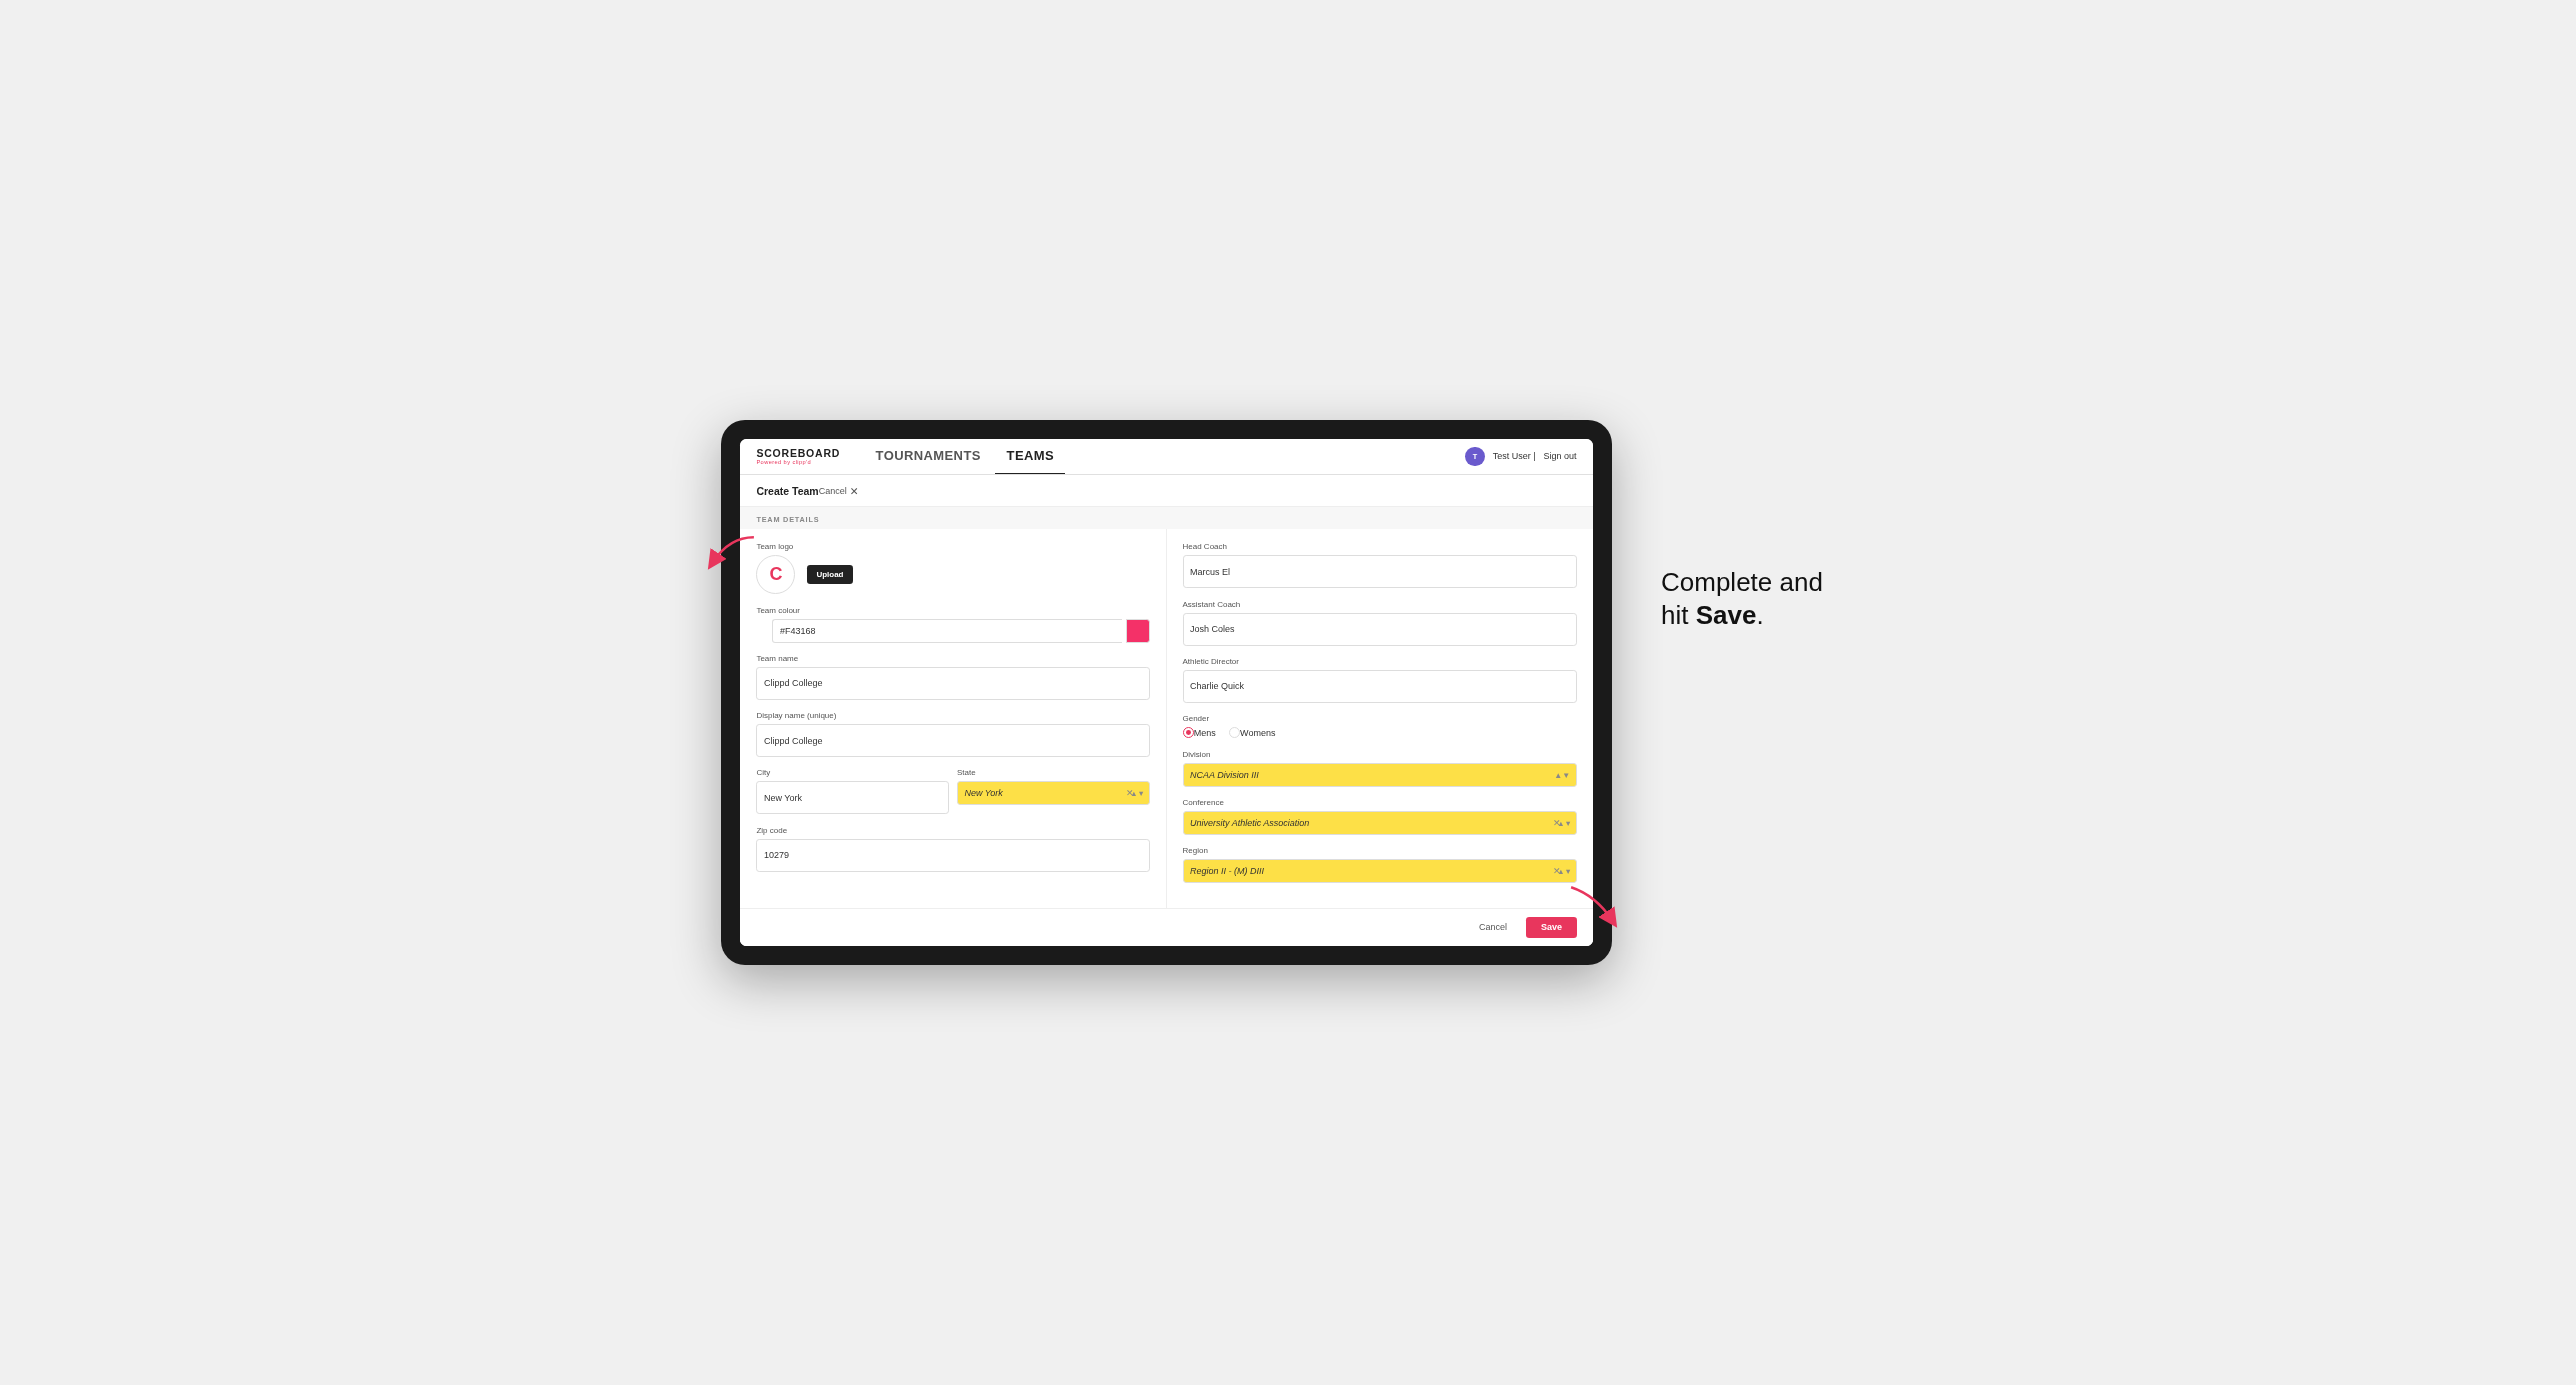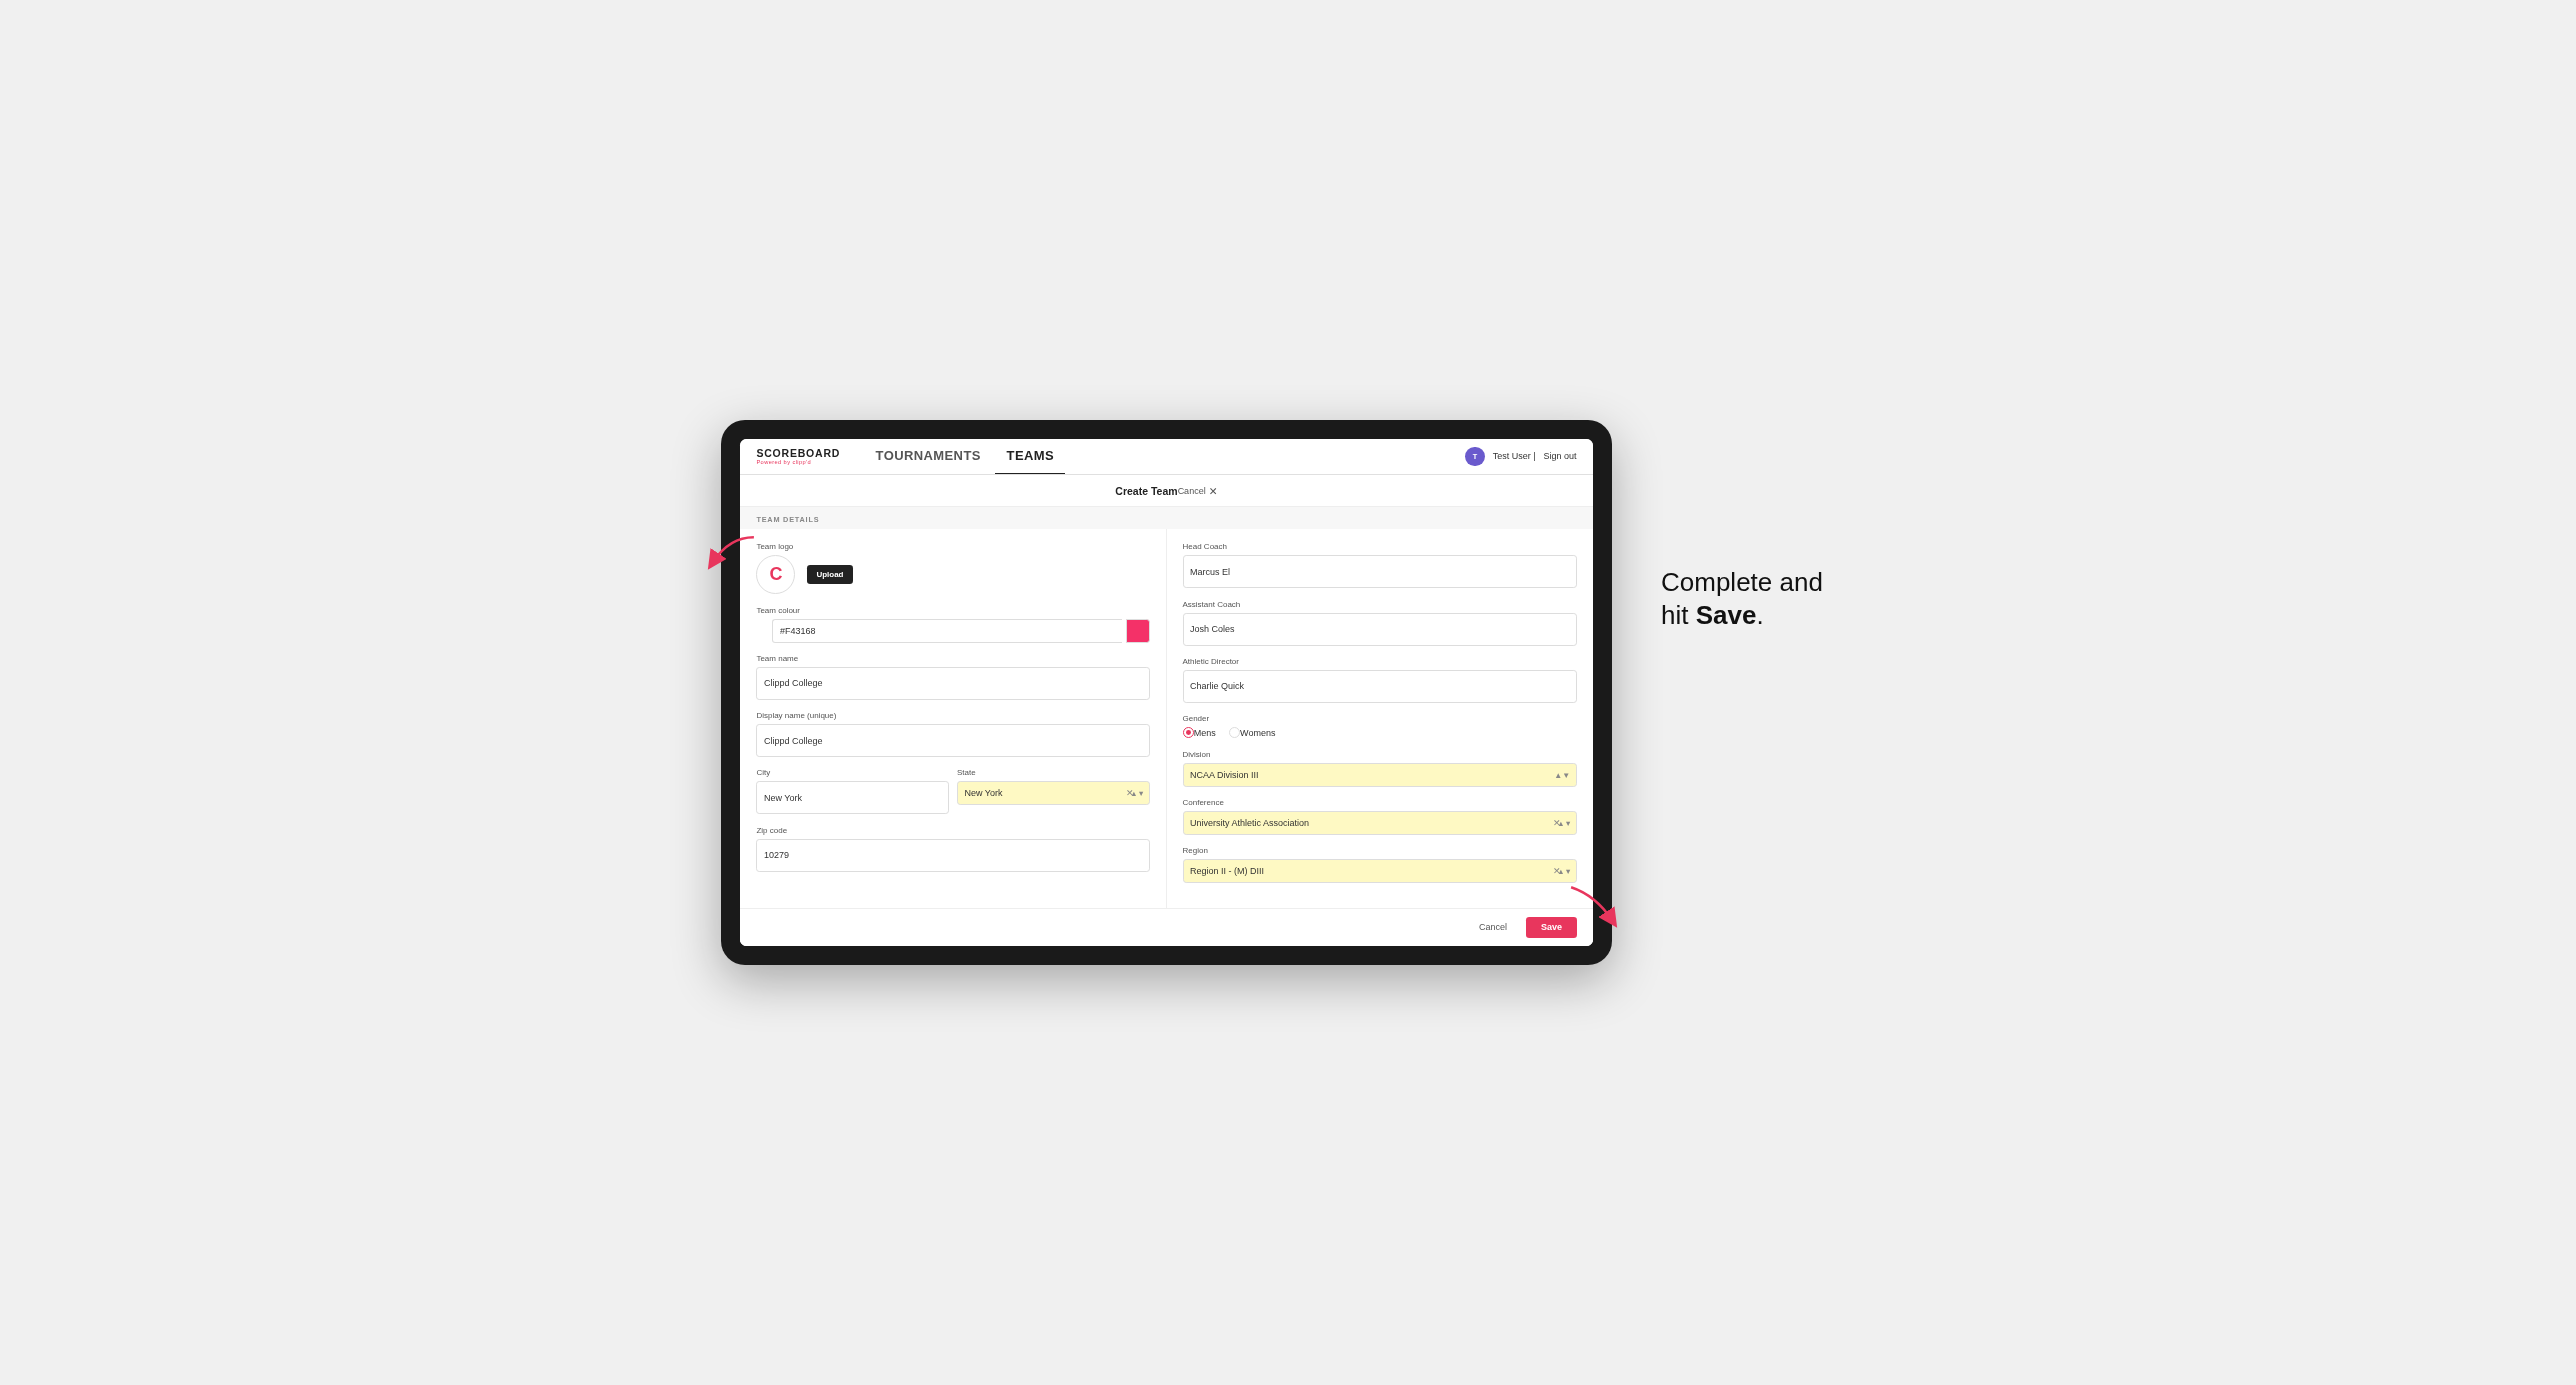--- a/index.html
+++ b/index.html
@@ -147,21 +147,21 @@
       background: #f7f7f7;
       min-height: 373px;
     }
 
     
     .create-team-header {
       background: #fff;
       padding: 9.7px 16px;
       display: flex;
       align-items: center;
-      justify-content: center;
+      justify-content: flex-start;
       border-bottom: 0.8px solid #eee;
     }
 
     .create-team-title {
       font-size: 10.5px;
       font-weight: 600;
       color: #222;
     }
 
     .cancel-link {
@@ -345,24 +345,25 @@
     }
 
     .field-select {
       width: 100%;
       height: 24px;
       border: 0.8px solid #ddd;
       border-radius: 3.2px;
       padding: 0 23px 0 6.5px;
       font-size: 9px;
       color: #333;
-      background: #fef9c3;
+      background: #fde047;
       appearance: none;
       outline: none;
       cursor: pointer;
+      font-style: italic;
     }
 
     .select-arrow {
       position: absolute;
       right: 6.5px;
       top: 50%;
       transform: translateY(-50%);
       font-size: 8px;
       color: #888;
       pointer-events: none;

